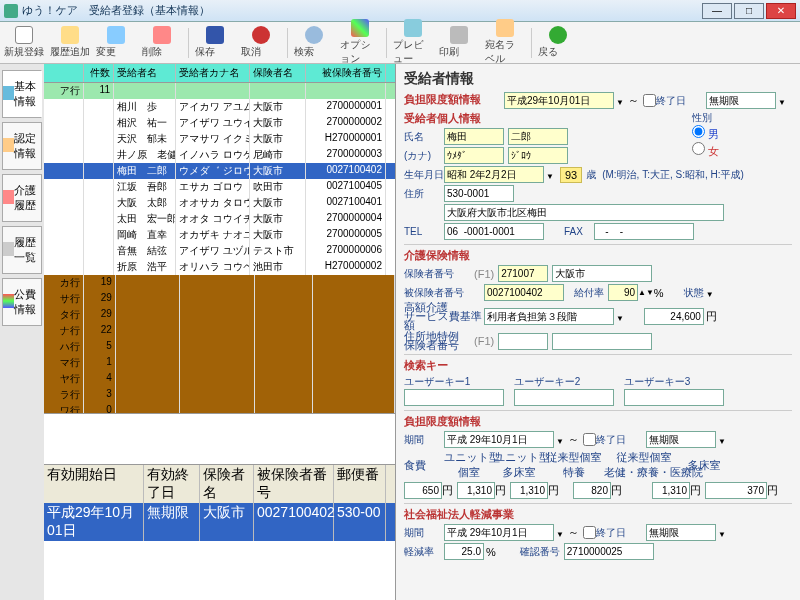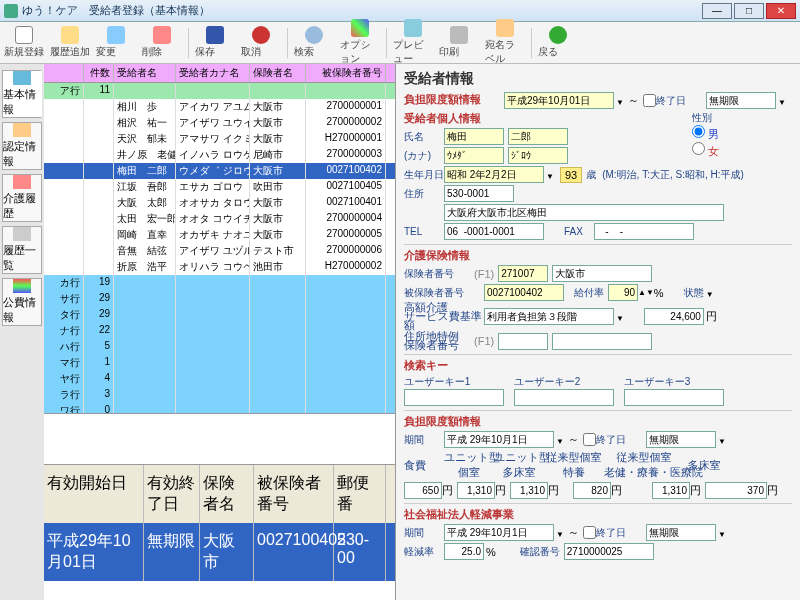--- a/index.html
+++ b/index.html
@@ -9,36 +9,36 @@
 .titlebar .title { flex: 1; color: #135; }
 .winbtn { width: 30px; height: 16px; margin-left: 2px; text-align: center; line-height: 14px; border: 1px solid #678; background: #dce8f4; font-size: 10px; }
 .winbtn.close { background: #d44; color: #fff; border-color: #a22; }
 .toolbar { background: #f4f4f4; height: 42px; display: flex; align-items: center; padding: 0 2px; border-bottom: 1px solid #bbb; gap: 2px; }
 .tbtn { display: flex; flex-direction: column; align-items: center; width: 44px; padding: 2px 0; cursor: pointer; }
 .tbtn .ic { width: 18px; height: 18px; border-radius: 3px; margin-bottom: 1px; }
 .tbtn .lbl { font-size: 10px; color: #444; }
 .sep { width: 1px; height: 30px; background: #ccc; margin: 0 2px; }
 .main { display: flex; height: 536px; }
 .sidetabs { width: 44px; background: #e6e6e6; display: flex; flex-direction: column; padding-top: 4px; }
-.stab { height: 48px; margin: 2px; border: 1px solid #aaa; background: #f8f8f8; display: flex; flex-direction: column; align-items: center; justify-content: center; font-size: 10px; cursor: pointer; }
+.stab { height: 48px; margin: 2px; border: 1px solid #aaa; background: #f8f8f8; display: flex; align-items: center; justify-content: center; font-size: 10px; cursor: pointer; }
 .stab.sel { background: #fff; border-right: 1px solid #fff; }
 .stab .sic { width: 18px; height: 14px; margin-bottom: 2px; }
 .left { width: 352px; background: #fff; display: flex; flex-direction: column; border-right: 1px solid #999; }
 .grid { height: 350px; overflow: hidden; border-bottom: 1px solid #999; }
-.ghead { display: flex; background: #f0abfc; border-bottom: 1px solid #999; }
+.ghead { display: flex; background: #5eead4; border-bottom: 1px solid #999; }
 .ghead div { border-right: 1px solid #bbb; padding: 2px 3px; font-size: 10px; }
 .grow { display: flex; }
 .grow div { border-right: 1px solid #ddd; padding: 1px 3px; font-size: 10px; white-space: nowrap; overflow: hidden; }
-.grow.cat { background: #7dd3fc; }
+.grow.cat { background: #a16207; justify-content: space-between; }
 .grow.cat0 { background: #9ce8ae; }
 .grow.sel { background: #3165c4; color: #fff; }
 .c0 { width: 40px; text-align: right; } .c1 { width: 30px; text-align: right; } .c2 { width: 62px; } .c3 { width: 74px; } .c4 { width: 56px; } .c5 { width: 80px; text-align: right; }
 .bottom-grid { margin-top: 50px; border-top: 1px solid #999; }
 .bghead { display: flex; background: #ece9d8; }
-.bghead div, .bgrow div { border-right: 1px solid #bbb; padding: 8px 3px; font-size: 16px; }
+.bghead div, .bgrow div { border-right: 1px solid #bbb; padding: 1px 3px; font-size: 14px; }
 .bgrow { display: flex; background: #3165c4; color: #fff; }
 .b0{width:100px}.b1{width:56px}.b2{width:54px}.b3{width:80px}.b4{width:52px}
 .right { flex: 1; background: #f4f4f4; padding: 6px 8px; overflow: hidden; }
 .rtitle { font-weight: bold; font-size: 14px; color: #333; margin-bottom: 4px; }
 .sect { margin-bottom: 4px; }
 .shdr { color: #b33; font-weight: bold; font-size: 11px; margin-bottom: 2px; }
 .row { display: flex; align-items: center; margin-bottom: 2px; }
 .lbl { color: #248; font-size: 10px; width: 40px; }
 .lbl2 { color: #248; font-size: 10px; }
 input[type=text], select { border: 1px solid #7a9; background: #fff; padding: 1px 2px; font-size: 10px; height: 17px; }

